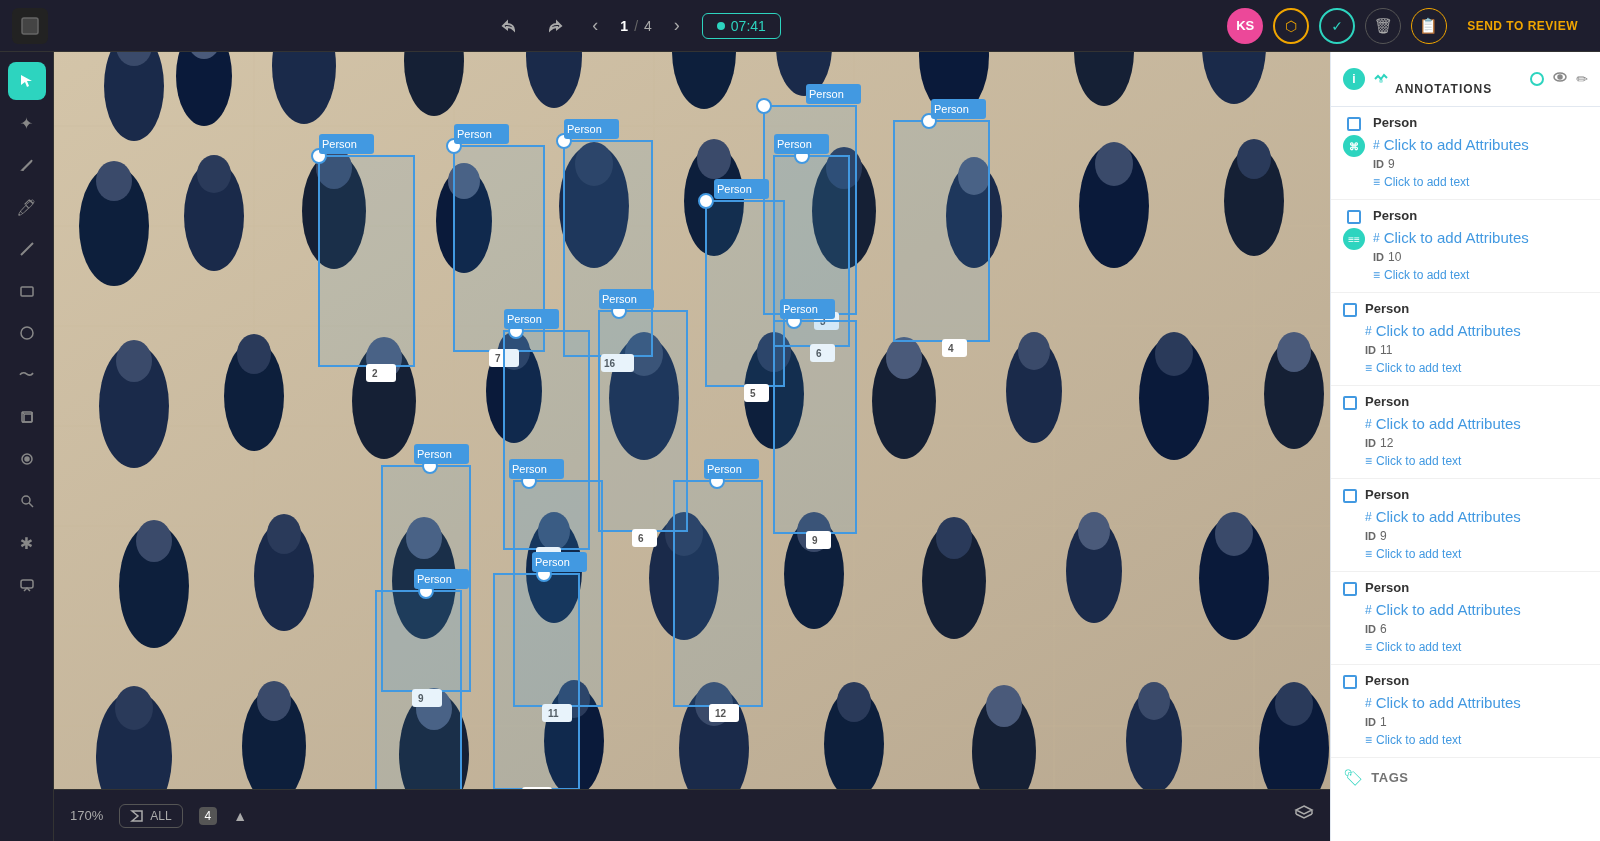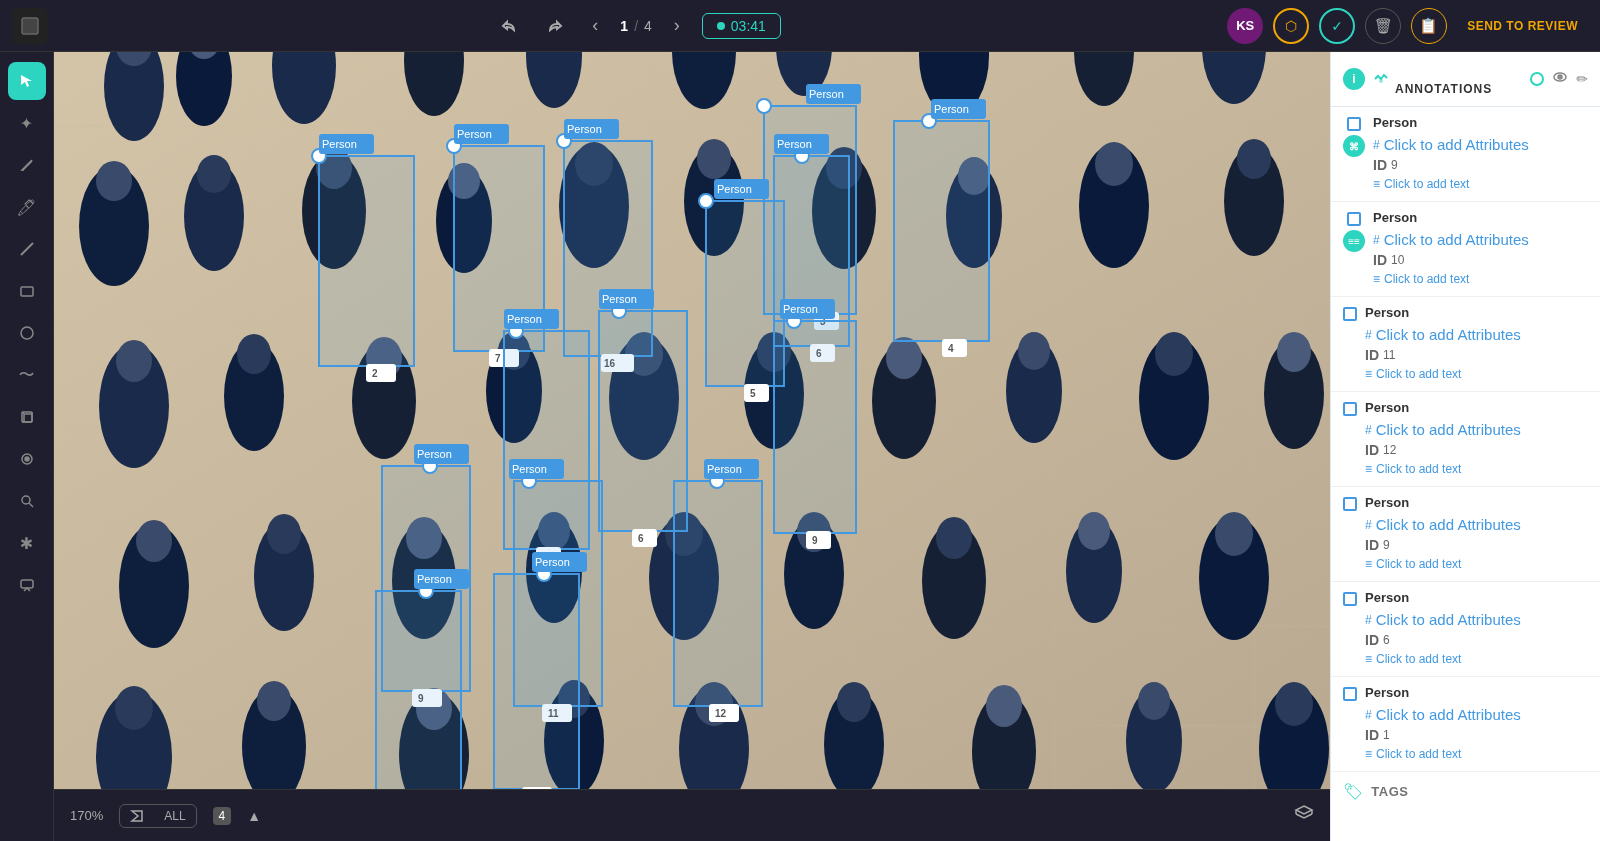--- a/index.html
+++ b/index.html
@@ -24,21 +24,21 @@
     .page-indicator { color: #ccc; font-size: 14px; display: flex; align-items: center; gap: 6px; }
     .page-indicator .page-num { color: #fff; font-weight: 600; }
     .time-display {
       border: 1.5px solid #2dd4bf; border-radius: 6px; padding: 4px 14px;
       color: #2dd4bf; font-size: 14px; font-weight: 500;
       display: flex; align-items: center; gap: 6px;
     }
     .time-dot { width: 8px; height: 8px; border-radius: 50%; background: #2dd4bf; }
     .top-right { display: flex; align-items: center; gap: 10px; }
     .avatar-btn {
-      width: 36px; height: 36px; border-radius: 50%; background: #701a75;
+      width: 36px; height: 36px; border-radius: 50%; background: #ec4899;
       border: none; cursor: pointer; color: #fff; font-size: 13px; font-weight: 700;
       display: flex; align-items: center; justify-content: center;
     }
     .workflow-btn {
       width: 36px; height: 36px; border-radius: 50%;
       border: 2px solid #f0a500; cursor: pointer;
       display: flex; align-items: center; justify-content: center;
       background: none; color: #f0a500; font-size: 16px;
     }
     .approve-btn {
@@ -95,21 +95,21 @@
     .bottom-bar {
       position: absolute; bottom: 0; left: 54px; right: 270px; height: 52px;
       background: #1e1e2e; border-top: 1px solid #333;
       display: flex; align-items: center; padding: 0 16px; gap: 16px;
       z-index: 100;
     }
     .zoom-label { color: #aaa; font-size: 13px; }
     .sum-btn {
       background: none; border: 1px solid #555; border-radius: 6px;
       color: #aaa; padding: 4px 10px; cursor: pointer; font-size: 12px;
-      display: flex; align-items: center; gap: 20px;
+      display: flex; align-items: center; gap: 6px;
     }
     .count-badge {
       background: #555; color: #fff; border-radius: 4px;
       padding: 2px 6px; font-size: 12px;
     }
     .sort-btn {
       background: none; border: none; color: #aaa; cursor: pointer; font-size: 14px;
     }
     .layers-btn {
       margin-left: auto; background: none; border: none; color: #aaa;
@@ -153,21 +153,21 @@
     .ann-color-box {
       width: 14px; height: 14px; border: 2px solid #4299e1;
       border-radius: 2px; flex-shrink: 0; margin-top: 2px;
     }
     .ann-content { flex: 1; }
     .ann-title { font-size: 13px; font-weight: 600; color: #333; margin-bottom: 4px; }
     .ann-attr-row { display: flex; align-items: center; gap: 4px; padding: 2px 0; }
     .hash-icon { color: #4299e1; font-size: 12px; }
     .attr-text { font-size: 15px; color: #4299e1; cursor: pointer; }
     .id-row { display: flex; align-items: center; gap: 4px; padding: 2px 0; }
-    .id-label { font-size: 14px; color: #666; font-weight: 700; }
+    .id-label { font-size: 11px; color: #666; font-weight: 700; }
     .id-val { font-size: 12px; color: #666; }
     .text-row { display: flex; align-items: center; gap: 4px; padding: 2px 0 6px; }
     .lines-icon { color: #4299e1; font-size: 12px; }
     .text-placeholder { font-size: 12px; color: #4299e1; cursor: pointer; text-align: right; }
 
     
     .tags-section {
       padding: 10px 12px; display: flex; align-items: center; gap: 8px;
     }
     .tag-icon { color: #2dd4bf; font-size: 16px; }
@@ -198,21 +198,21 @@
     </button>
     <button class="nav-btn" style="color:#aaa; font-size:18px;">‹</button>
     <div class="page-indicator">
       <span class="page-num">1</span>
       <span style="color:#666;">/</span>
       <span style="color:#aaa;">4</span>
     </div>
     <button class="nav-btn" style="color:#aaa; font-size:18px;">›</button>
     <div class="time-display">
       <div class="time-dot"></div>
-      <span>03:41</span>
+      <span>07:41</span>
     </div>
   </div>
 
   <div class="top-right">
     <button class="avatar-btn">KS</button>
     <button class="workflow-btn" style="font-size:14px;">⬡</button>
     <button class="approve-btn" style="font-size:14px;">✓</button>
     <button class="trash-btn" style="font-size:15px;">🗑</button>
     <button class="save-btn" style="font-size:15px;">📋</button>
     <button class="send-review-btn">SEND TO REVIEW</button>

